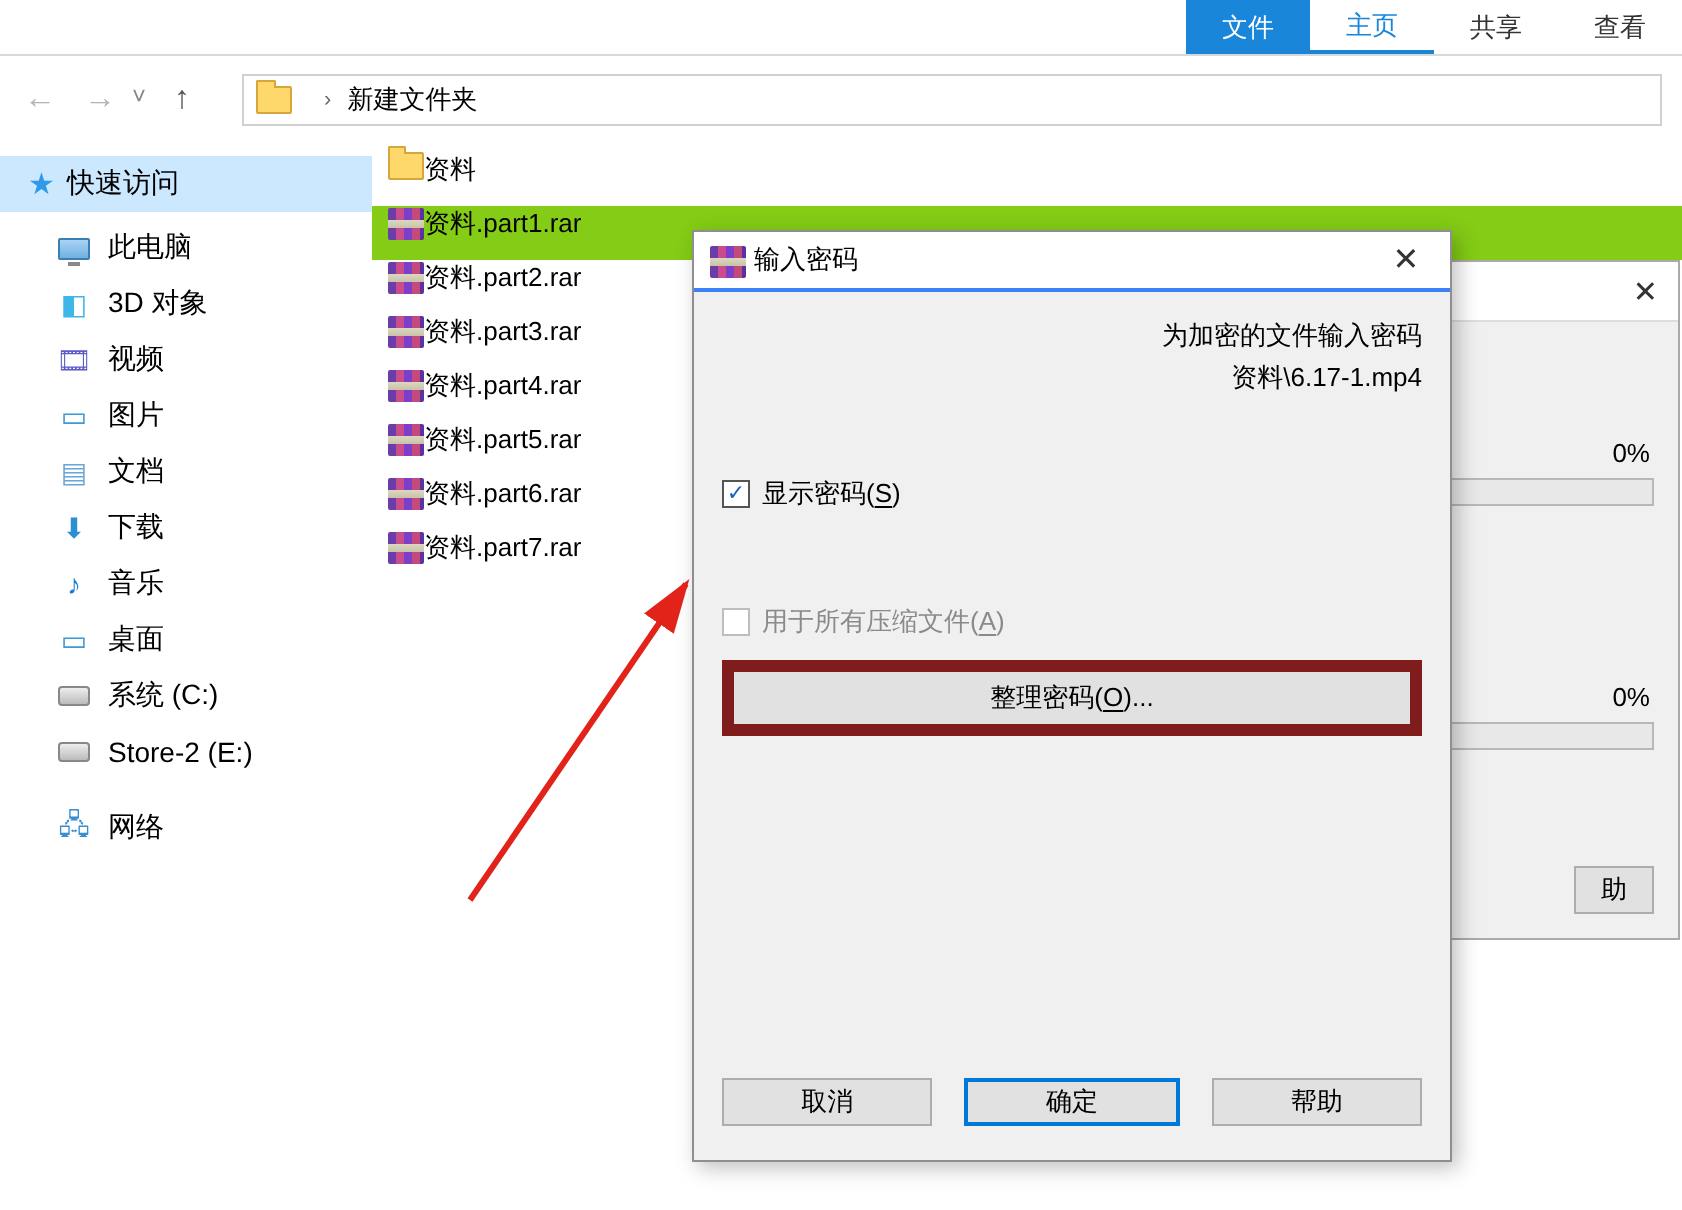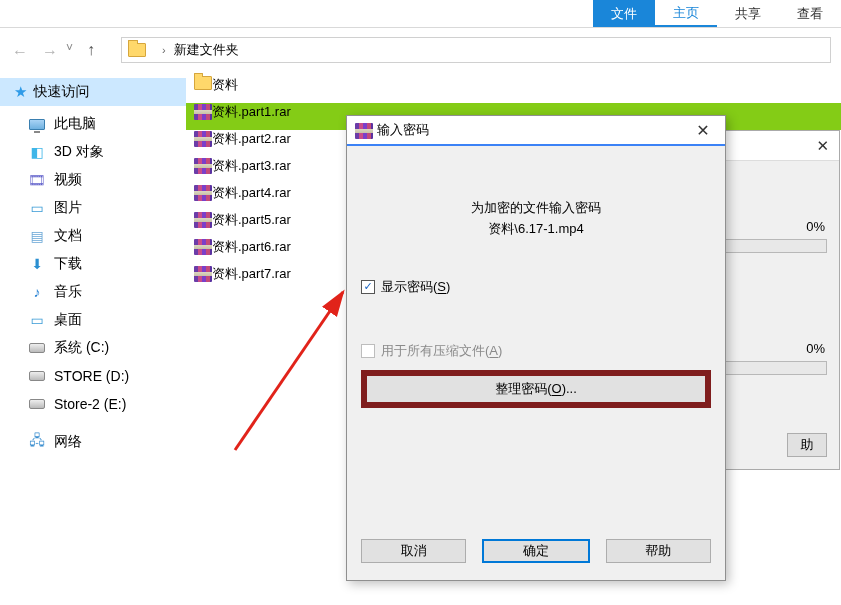--- a/index.html
+++ b/index.html
@@ -55,21 +55,21 @@
   .dlg-back .btn { position:absolute; left:0; width:40px; height:24px; border:1px solid #adadad; background:#e1e1e1; display:flex; align-items:center; justify-content:center; font-size:13px;}
   .dlg-back .btn2 { top: 302px; right:12px; left:auto; }
 
   
   .pwd-dlg { position:absolute; left:346px; top:115px; width:380px; height:466px; background:#f0f0f0; border:1px solid #8f8f8f; box-shadow: 3px 3px 10px rgba(0,0,0,.25); font-size:13px; }
   .pwd-dlg .titlebar { height:30px; background:#fff; display:flex; align-items:center; padding-left:8px; border-bottom:2px solid #3b82f6; }
   .pwd-dlg .titlebar .ti { display:flex; align-items:center; gap:6px; }
   .pwd-dlg .titlebar .tx { font-size:13px; color:#000; }
   .pwd-dlg .titlebar .x { margin-left:auto; width:44px; height:100%; display:flex; align-items:center; justify-content:center; font-size:16px; color:#333; cursor:pointer;}
   .pwd-dlg .body { padding: 12px 14px; }
-  .pwd-dlg .center { text-align:center; line-height:1.6; margin-bottom:6px;margin-top:40px; }
+  .pwd-dlg .center { text-align:right; line-height:1.6; margin-bottom:6px; }
   .redbox { border:3px solid #e1231a; border-radius:3px; padding:12px 10px 26px; margin-top:4px; }
   .redbox .lbl { margin-bottom:6px; }
   .combo { display:flex; }
   .combo input { flex:1; height:24px; border:1px solid #7a9fcd; border-right:none; padding:0 6px; font-size:13px; outline:none; background:#fff;}
   .combo .dd { width:20px; height:24px; border:1px solid #7a9fcd; background:#fff; display:flex; align-items:center; justify-content:center; font-size:10px; color:#555; cursor:pointer;}
   .chk-row { display:flex; align-items:center; gap:6px; margin-top:38px; }
   .chk-row.disabled { color:#8a8a8a; }
   .chk { width:14px; height:14px; border:1px solid #555; background:#fff; display:inline-flex; align-items:center; justify-content:center; font-size:11px; color:#1560c0; }
   .chk.disabled{border-color:#bdbdbd;}
   .org-btn { margin-top:10px; height:38px; border:6px solid #7f1d1d; background:#e1e1e1; display:flex; align-items:center; justify-content:center; cursor:pointer;}
@@ -149,26 +149,20 @@
     <div class="side-item">
       <span class="ico">
           <span class="disk-ico"></span>
         </span>
       <span class="lbl">系统 (C:)</span>
     </div>
     <div class="side-item">
       <span class="ico">
           <span class="disk-ico"></span>
         </span>
-      <span class="lbl">STORE (D:)</span>
-    </div>
-    <div class="side-item">
-      <span class="ico">
-          <span class="disk-ico"></span>
-        </span>
       <span class="lbl">Store-2 (E:)</span>
     </div>
     <div class="side-group-gap"></div>
     <div class="side-item">
       <span class="ico" style="color:#3a8ecf">🖧</span>
       <span class="lbl">网络</span>
     </div>
   </div>
 
   <div class="filelist">

